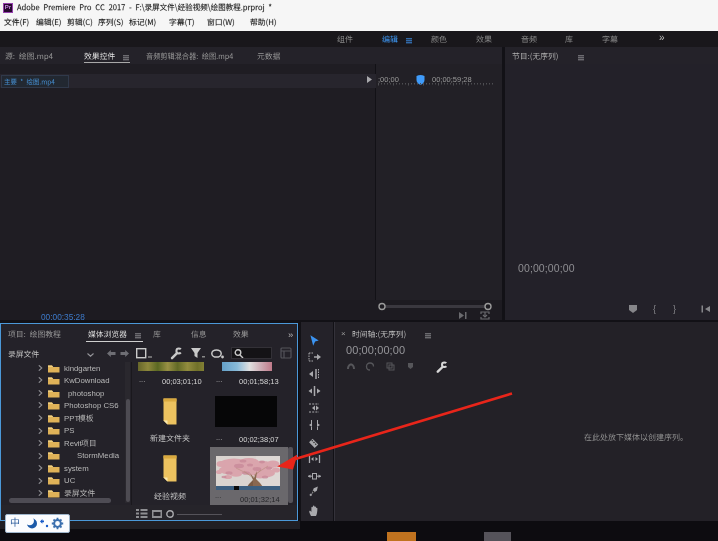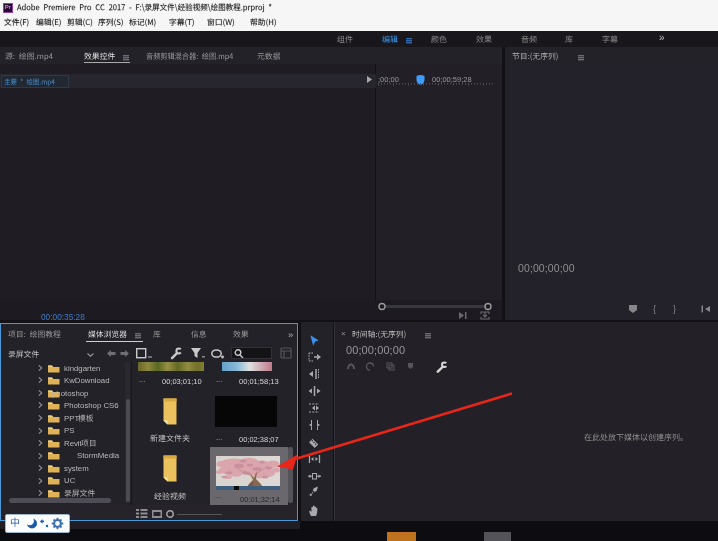--- a/index.html
+++ b/index.html
@@ -439,21 +439,21 @@
     <path d="M0 1.5 h4 l1.2 1.5 h-5.2z" fill="#edcf82"></path>
   </svg>
 <div style="position:absolute;left:64px;top:376.05px;font-size:7.8px;color:#b8b8b8;line-height:9.4px;white-space:nowrap;">KwDownload</div>
 <svg style="position:absolute;left:37.5px;top:389.9px" width="5" height="6">
     <path d="M0.8 0.3L3.8 3L0.8 5.7" stroke="#8e8e92" fill="none" stroke-width="1.1"></path>
   </svg>
 <svg style="position:absolute;left:48px;top:388.6px" width="12" height="9">
     <path d="M0 1.5 h4 l1.2 1.5 h6.3 v5.5 h-11.5z" fill="#dfb258"></path>
     <path d="M0 1.5 h4 l1.2 1.5 h-5.2z" fill="#edcf82"></path>
   </svg>
-<div style="position:absolute;left:52px;top:388.6px;font-size:7.8px;color:#b8b8b8;line-height:9.4px;white-space:nowrap;">photoshop</div>
+<div style="position:absolute;left:68px;top:388.6px;font-size:7.8px;color:#b8b8b8;line-height:9.4px;white-space:nowrap;">photoshop</div>
 <svg style="position:absolute;left:37.5px;top:402.4px" width="5" height="6">
     <path d="M0.8 0.3L3.8 3L0.8 5.7" stroke="#8e8e92" fill="none" stroke-width="1.1"></path>
   </svg>
 <svg style="position:absolute;left:48px;top:401.1px" width="12" height="9">
     <path d="M0 1.5 h4 l1.2 1.5 h6.3 v5.5 h-11.5z" fill="#dfb258"></path>
     <path d="M0 1.5 h4 l1.2 1.5 h-5.2z" fill="#edcf82"></path>
   </svg>
 <div style="position:absolute;left:64px;top:401.15px;font-size:7.8px;color:#b8b8b8;line-height:9.4px;white-space:nowrap;">Photoshop CS6</div>
 <svg style="position:absolute;left:37.5px;top:415.0px" width="5" height="6">
     <path d="M0.8 0.3L3.8 3L0.8 5.7" stroke="#8e8e92" fill="none" stroke-width="1.1"></path>

